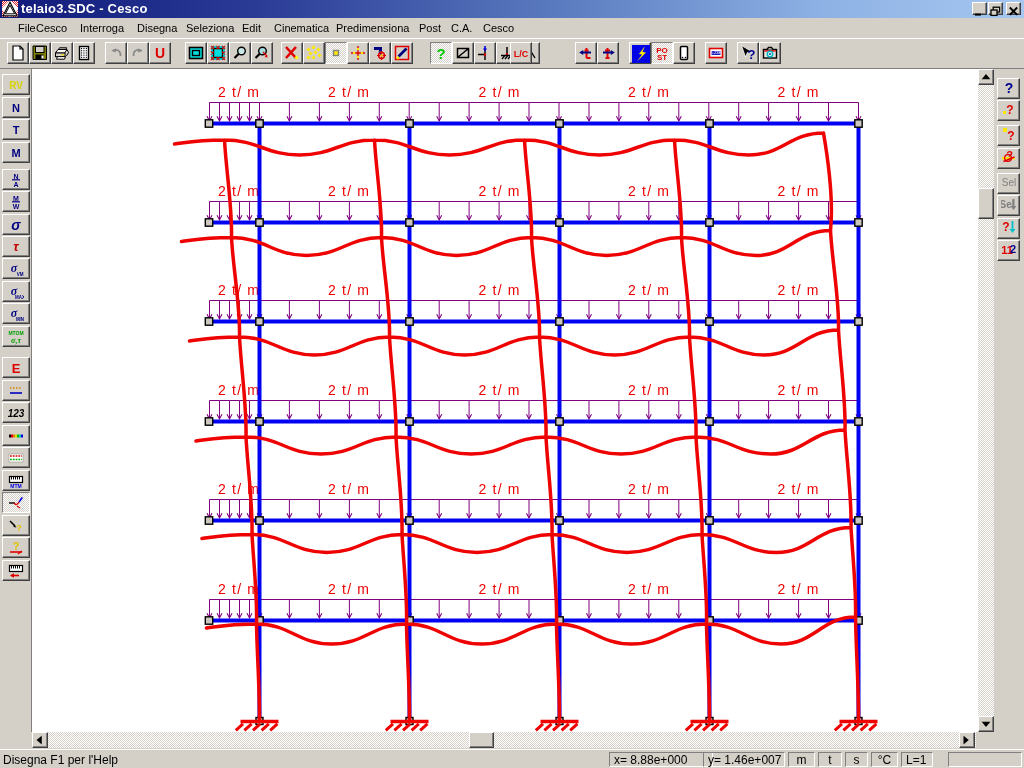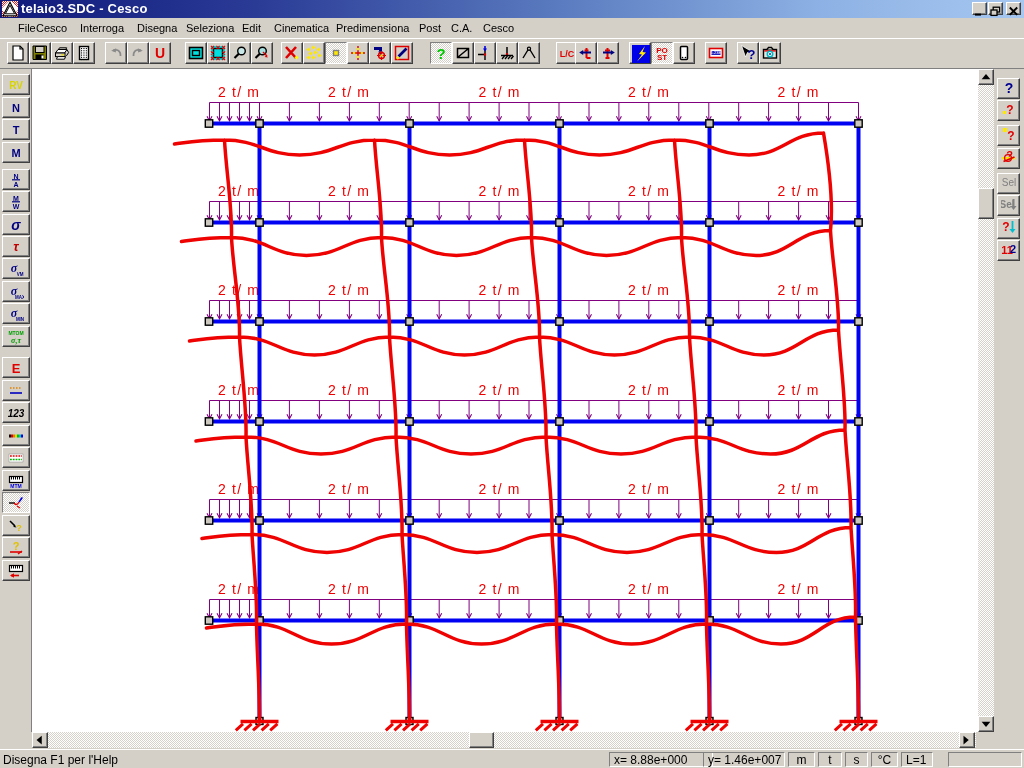--- a/index.html
+++ b/index.html
@@ -246,21 +246,21 @@
         <path d="M2 10.5h12" stroke="#000" stroke-width="1.5"></path>
         <path d="M3 14l2.5-3M6 14l2.5-3M9 14l2.5-3M12 14l2.5-3" stroke="#000" stroke-width="1.3"></path>
       </svg>
     </div>
     <div class="tb" style="left:518px">
       <svg width="16" height="16" viewBox="0 0 16 16">
         <path d="M2 13L7.2 4.5M14 13L8.8 4.5" stroke="#000" stroke-width="1.4" fill="none"></path>
         <circle cx="8" cy="3.8" r="1.6" fill="none" stroke="#000" stroke-width="1.2"></circle>
       </svg>
     </div>
-    <div class="tb" style="left:556px">
+    <div class="tb" style="left:510px">
       <svg width="16" height="16" viewBox="0 0 16 16">
         <text x="8" y="11.5" text-anchor="middle" font-family="Liberation Sans" font-size="9" font-weight="bold" fill="#e00000">L/C</text>
       </svg>
     </div>
     <div class="tb" style="left:575px">
       <svg width="16" height="16" viewBox="0 0 16 16">
         <path d="M8.5 3v10M8.5 13h4M6.5 5.5h4" stroke="#e00000" stroke-width="2" fill="none"></path>
         <path d="M4 7.5h9" stroke="#000080" stroke-width="2"></path>
         <path d="M1.2 7.5l4-2.6v5.2z" fill="#000080"></path>
       </svg>

